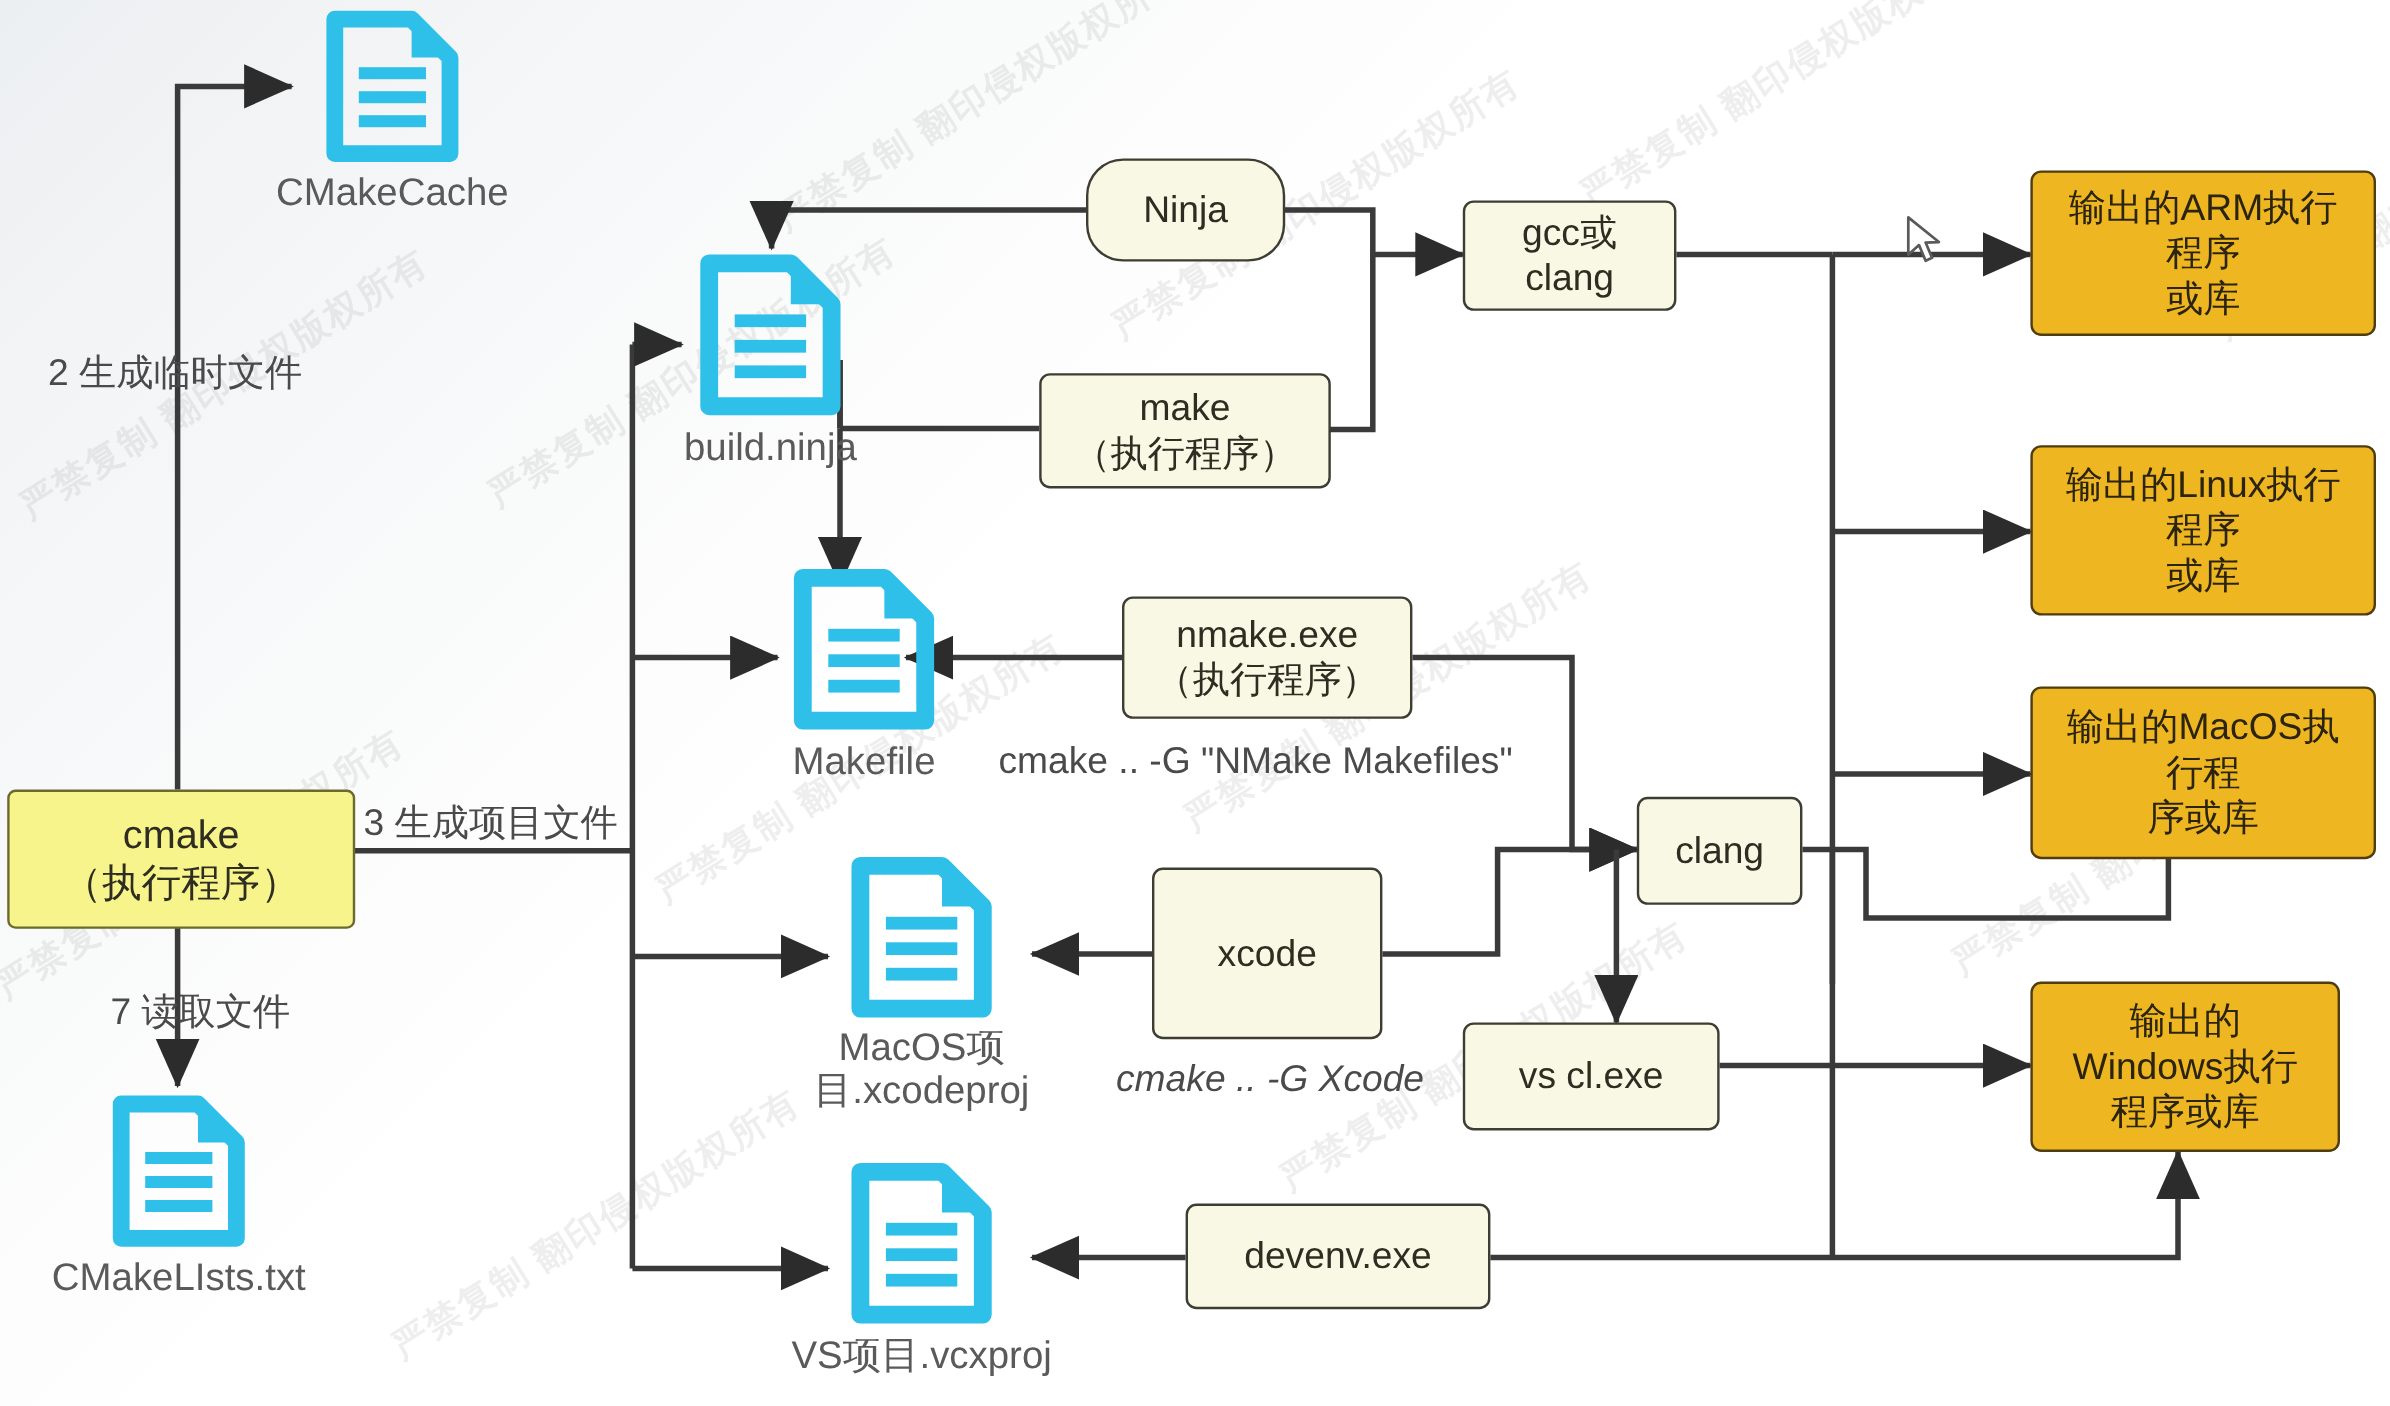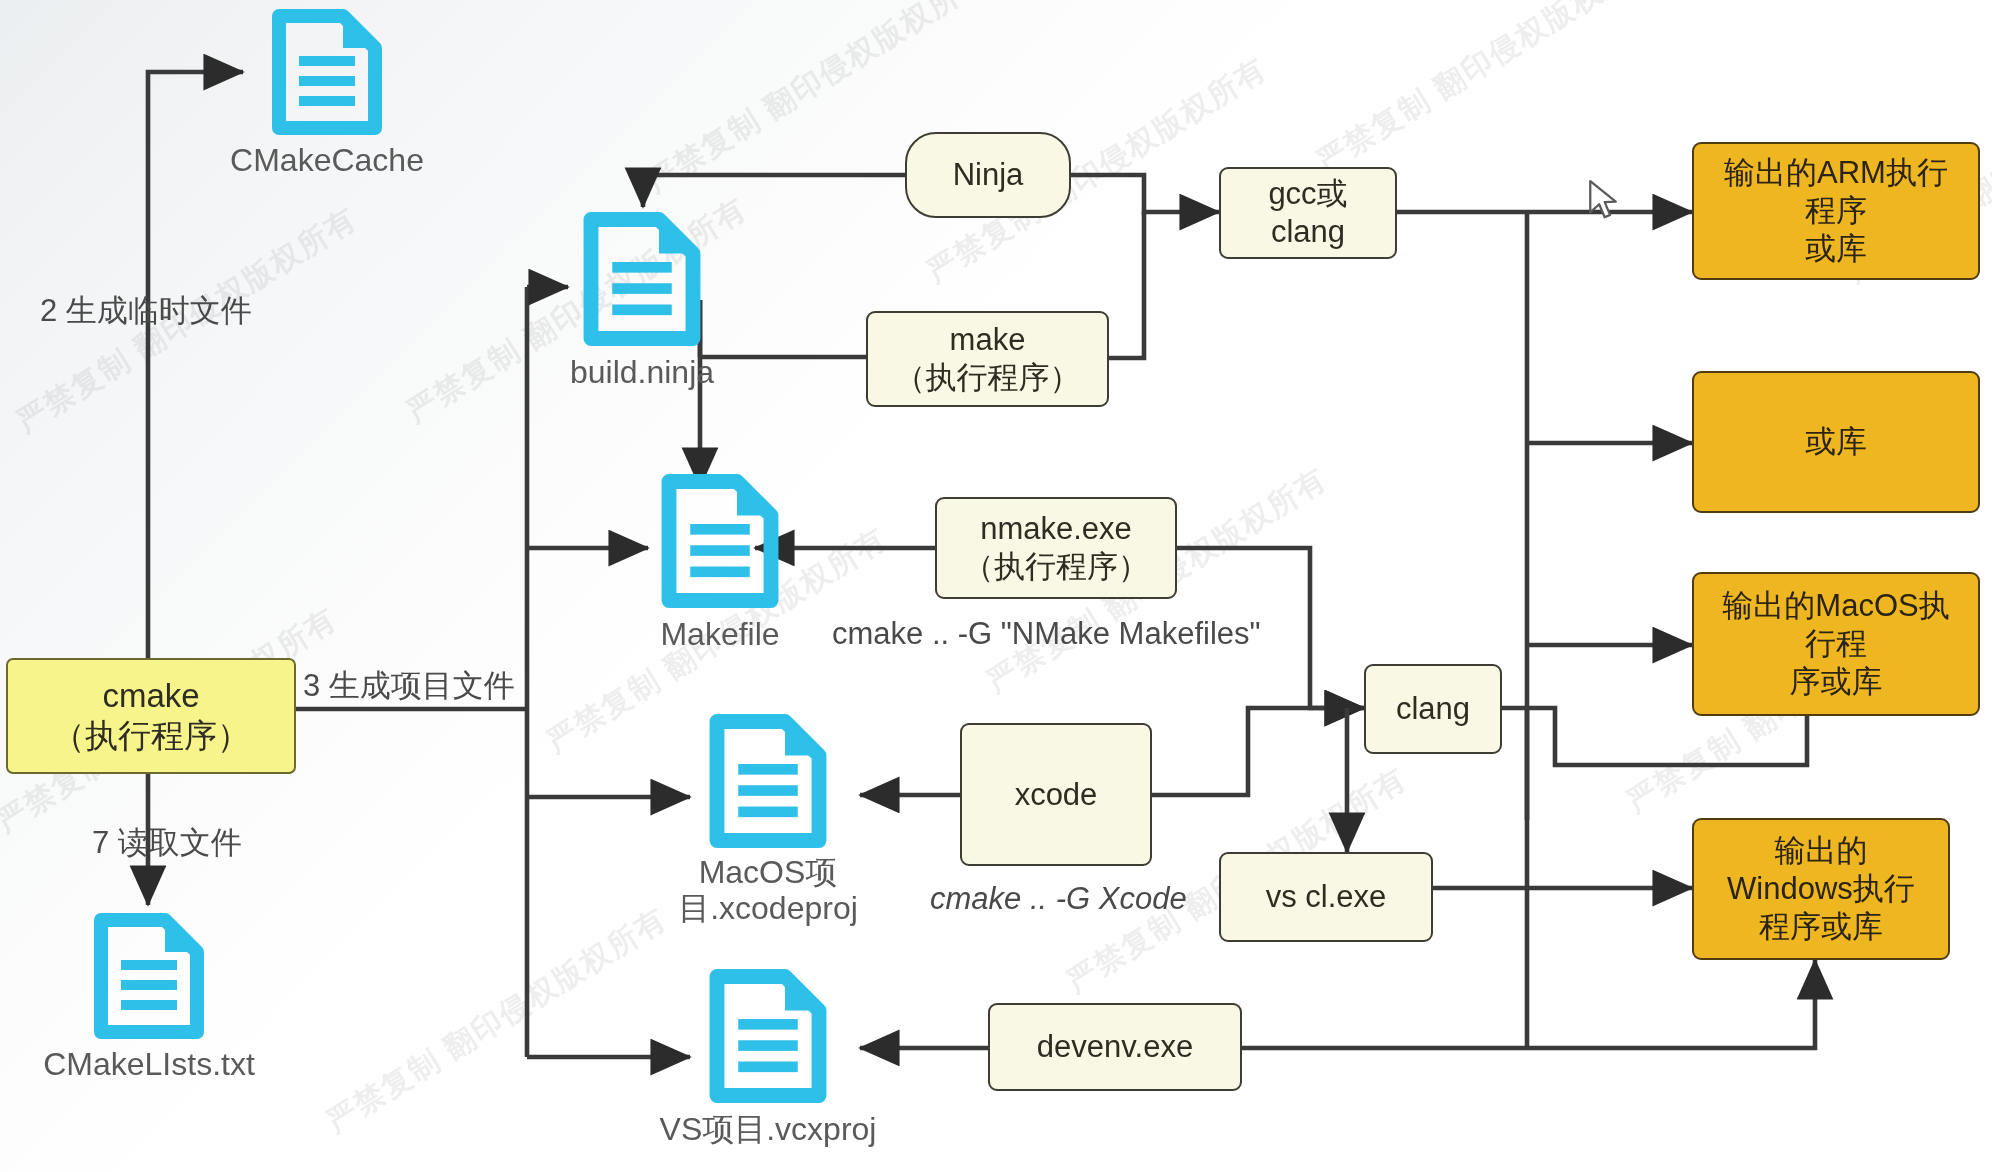--- a/index.html
+++ b/index.html
@@ -245,20 +245,21 @@
   <div class="node proc" style="left:1219px;top:852px;width:214px;height:90px;">
     <span>vs cl.exe</span>
   </div>
 
   <div class="node out" style="left:1692px;top:142px;width:288px;height:138px;flex-direction:column;">
     <span>输出的ARM执行程序</span>
     <span>或库</span>
   </div>
 
   <div class="node out" style="left:1692px;top:371px;width:288px;height:142px;flex-direction:column;">
+    <span>输出的Linux执行程序</span>
     <span>或库</span>
   </div>
 
   <div class="node out" style="left:1692px;top:572px;width:288px;height:144px;flex-direction:column;">
     <span>输出的MacOS执行程</span>
     <span>序或库</span>
   </div>
 
   <div class="node out" style="left:1692px;top:818px;width:258px;height:142px;flex-direction:column;">
     <span>输出的Windows执行</span>

